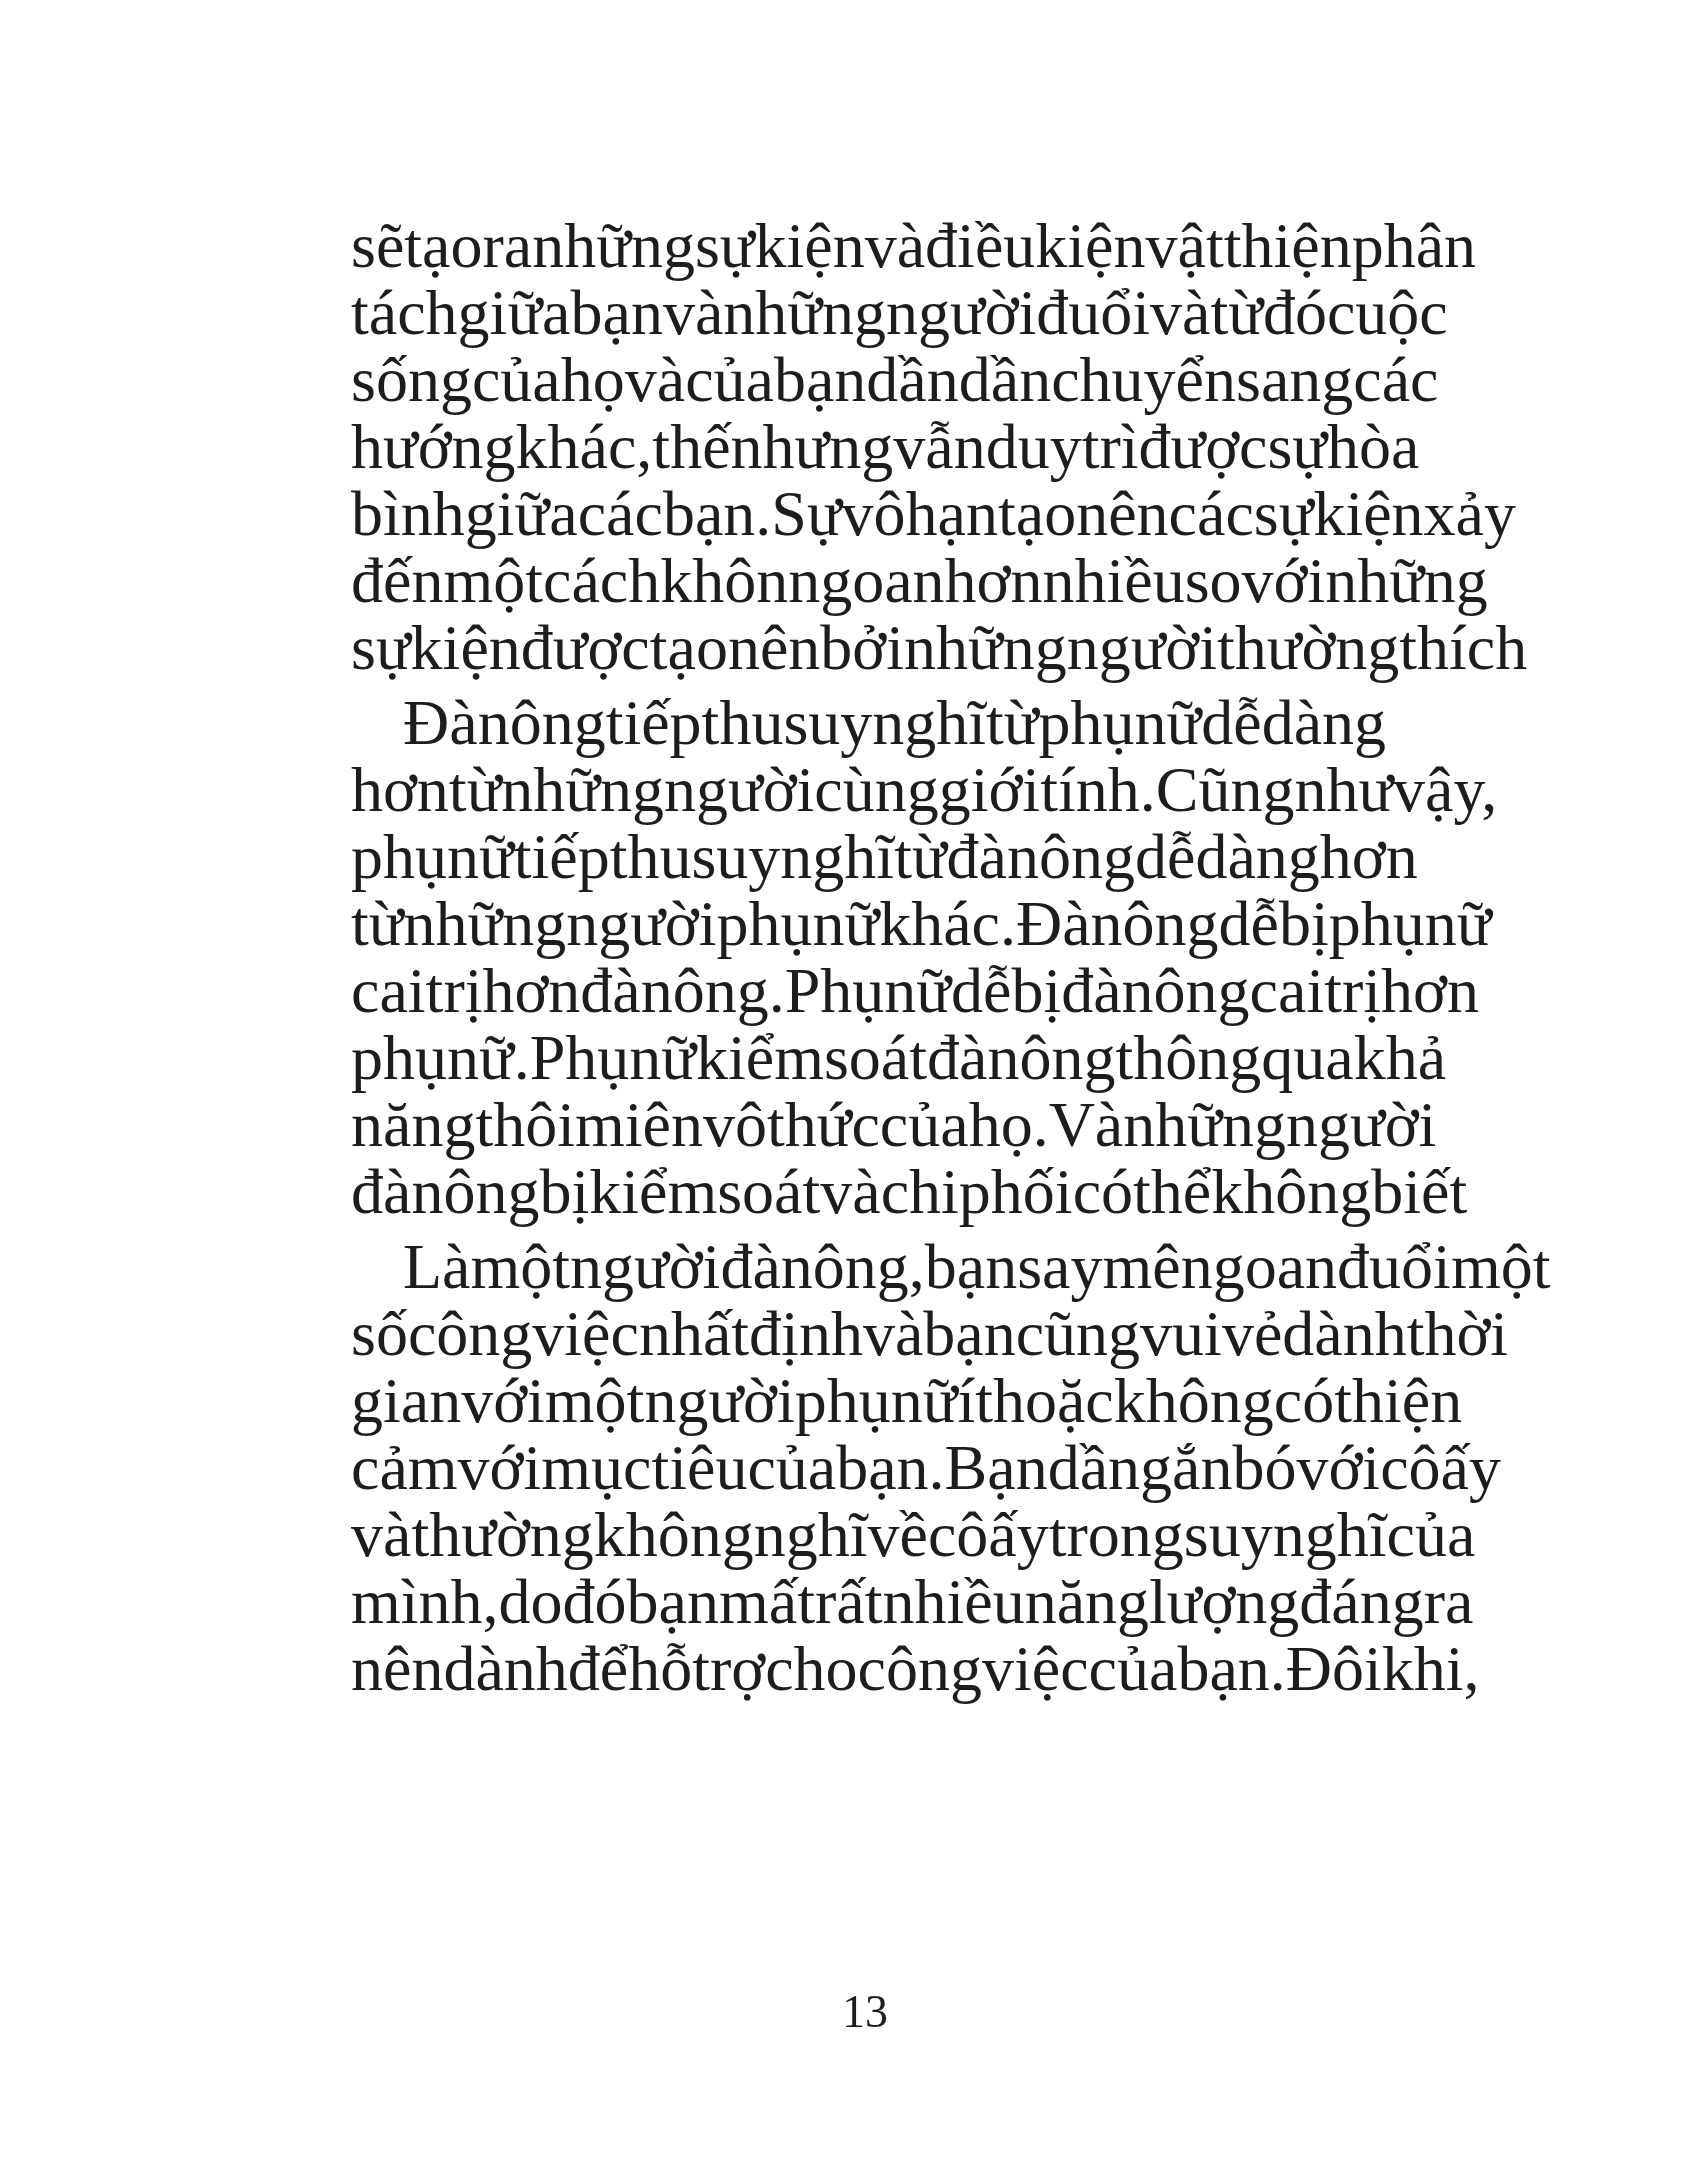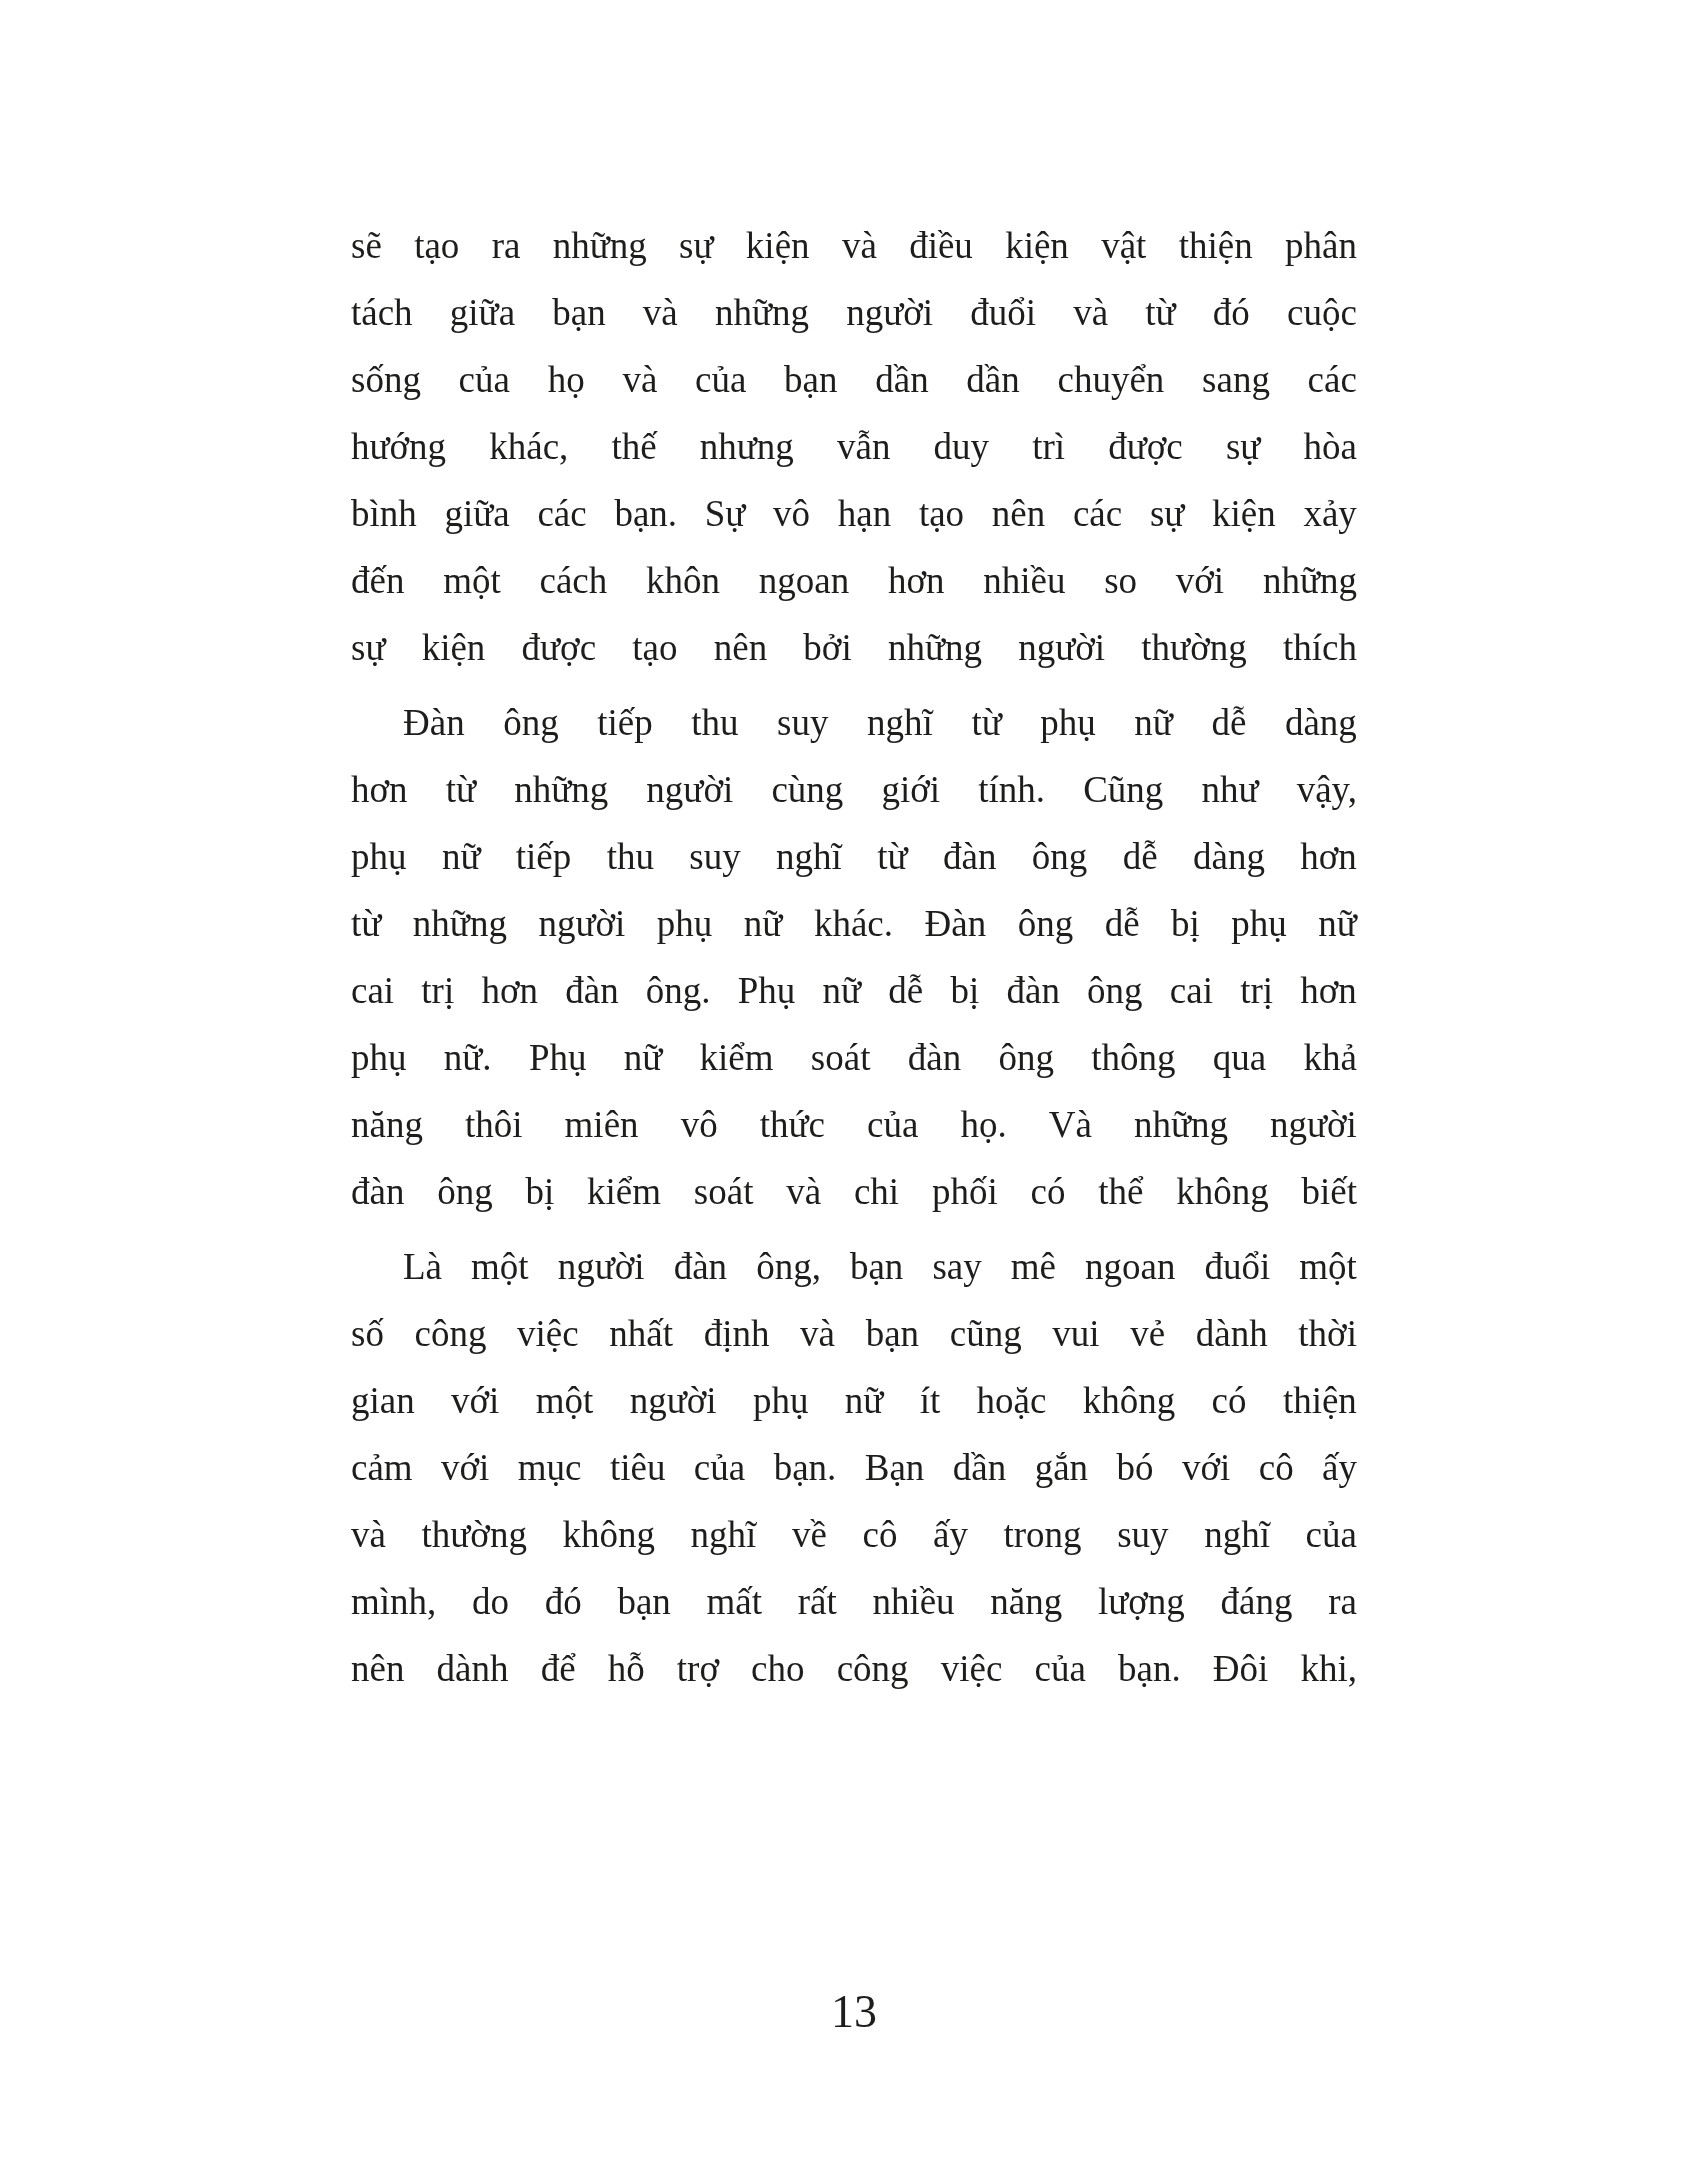--- a/index.html
+++ b/index.html
@@ -14,21 +14,21 @@
     background: #ffffff;
     overflow: hidden;
     font-family: "Liberation Serif", "DejaVu Serif", serif;
     color: #1d1d1b;
   }
   .text-block {
     position: absolute;
     left: 351px;
     top: 212px;
     width: 1006px;
-    font-size: 37px;
+    font-size: 64px;
     line-height: 67px;
   }
   .paragraph {
     margin: 0;
   }
   .paragraph + .paragraph {
     margin-top: 8px;
   }
   .line {
     height: 67px;
@@ -42,21 +42,21 @@
   }
   
   .line.natural {
     text-align: left;
   }
   .line.indent {
     padding-left: 52px;
   }
   .page-number {
     position: absolute;
-    left: 351px;
+    left: 362px;
     top: 1982px;
     width: 1006px;
     text-align: center;
     font-size: 46px;
     line-height: 59px;
     color: #1d1d1b;
   }
 </style>
 </head>
 <body>

